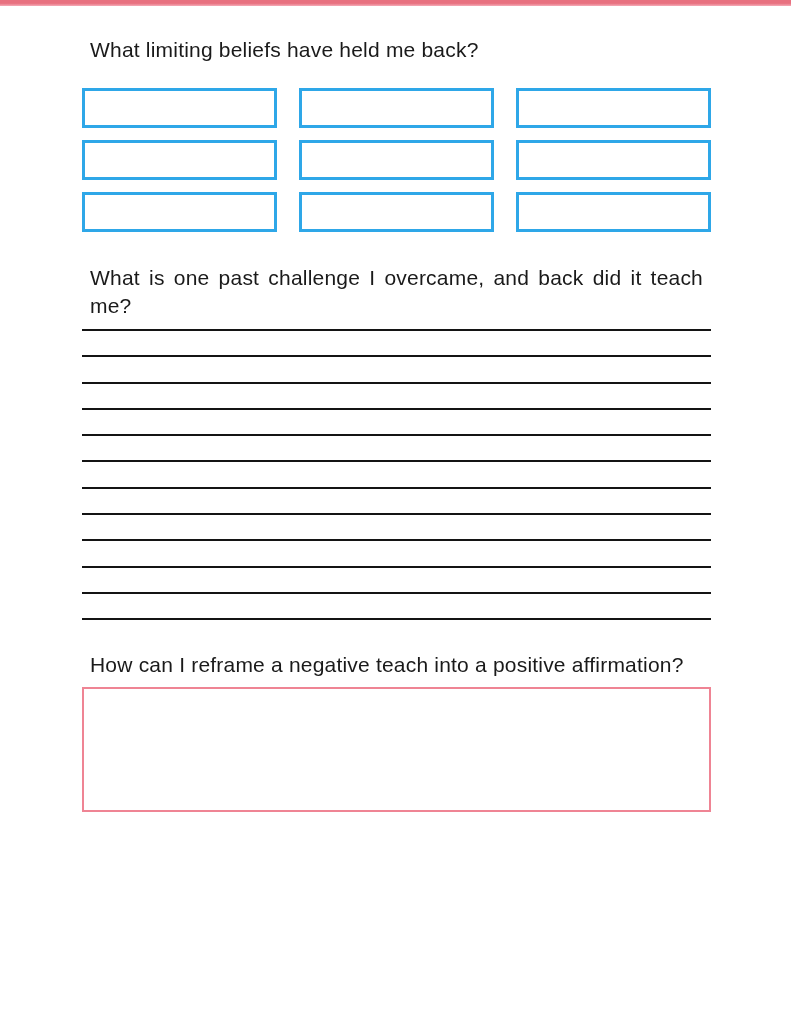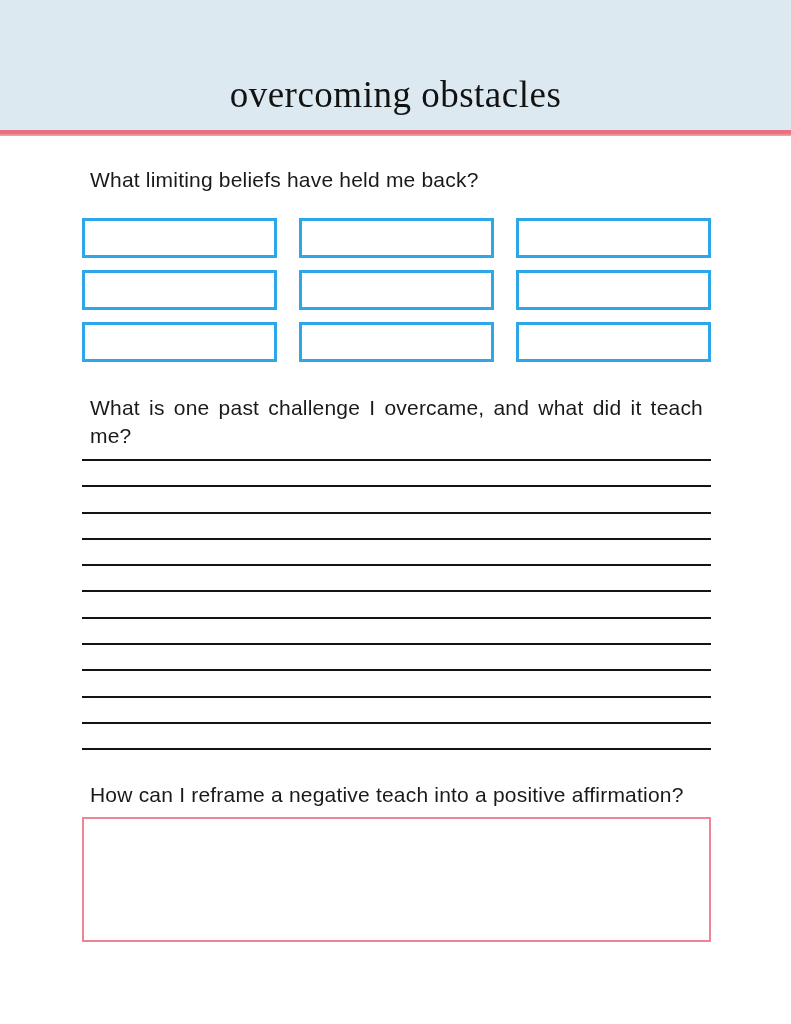--- a/index.html
+++ b/index.html
@@ -86,23 +86,20 @@
     box-sizing: border-box;
     border: 2.5px solid var(--answer-pink, #ef8494);
     background: #ffffff;
   }
 </style>
 </head>
 <body>
 
 <div class="page">
 
-  <header class="band">
-    <h1>overcoming obstacles</h1>
-  </header>
 
   <div class="rule"></div>
 
   <main class="content">
 
     <section class="sec-beliefs">
       <p class="q">What limiting beliefs have held me back?</p>
       <div class="belief-grid">
           <div class="belief-box"></div>
           <div class="belief-box"></div>
@@ -110,21 +107,21 @@
           <div class="belief-box"></div>
           <div class="belief-box"></div>
           <div class="belief-box"></div>
           <div class="belief-box"></div>
           <div class="belief-box"></div>
           <div class="belief-box"></div>
         </div>
     </section>
 
     <section class="sec-challenge">
-      <p class="q justify">What is one past challenge I overcame, and what did it teach me?</p>
+      <p class="q justify">What is one past challenge I overcame, and back did it teach me?</p>
       <div class="writing-lines">
           <div class="wline"></div>
           <div class="wline"></div>
           <div class="wline"></div>
           <div class="wline"></div>
           <div class="wline"></div>
           <div class="wline"></div>
           <div class="wline"></div>
           <div class="wline"></div>
           <div class="wline"></div>

